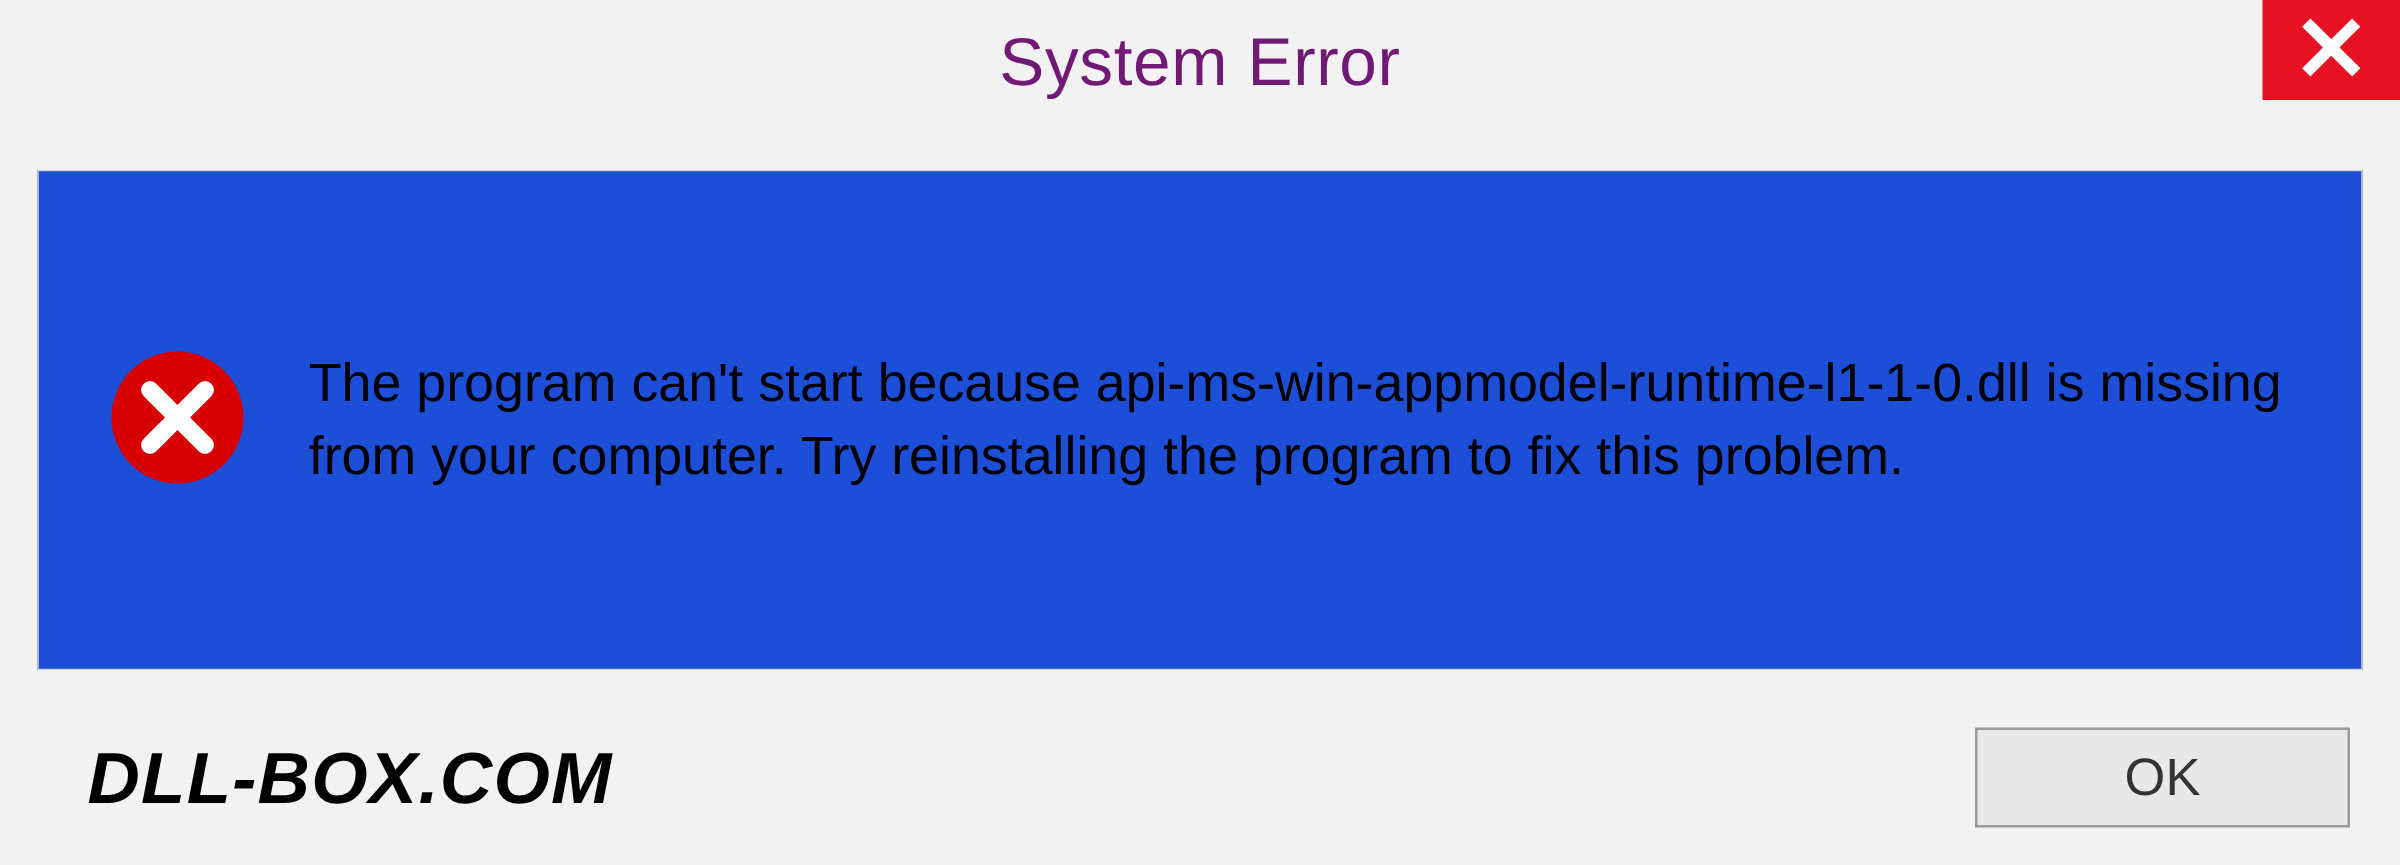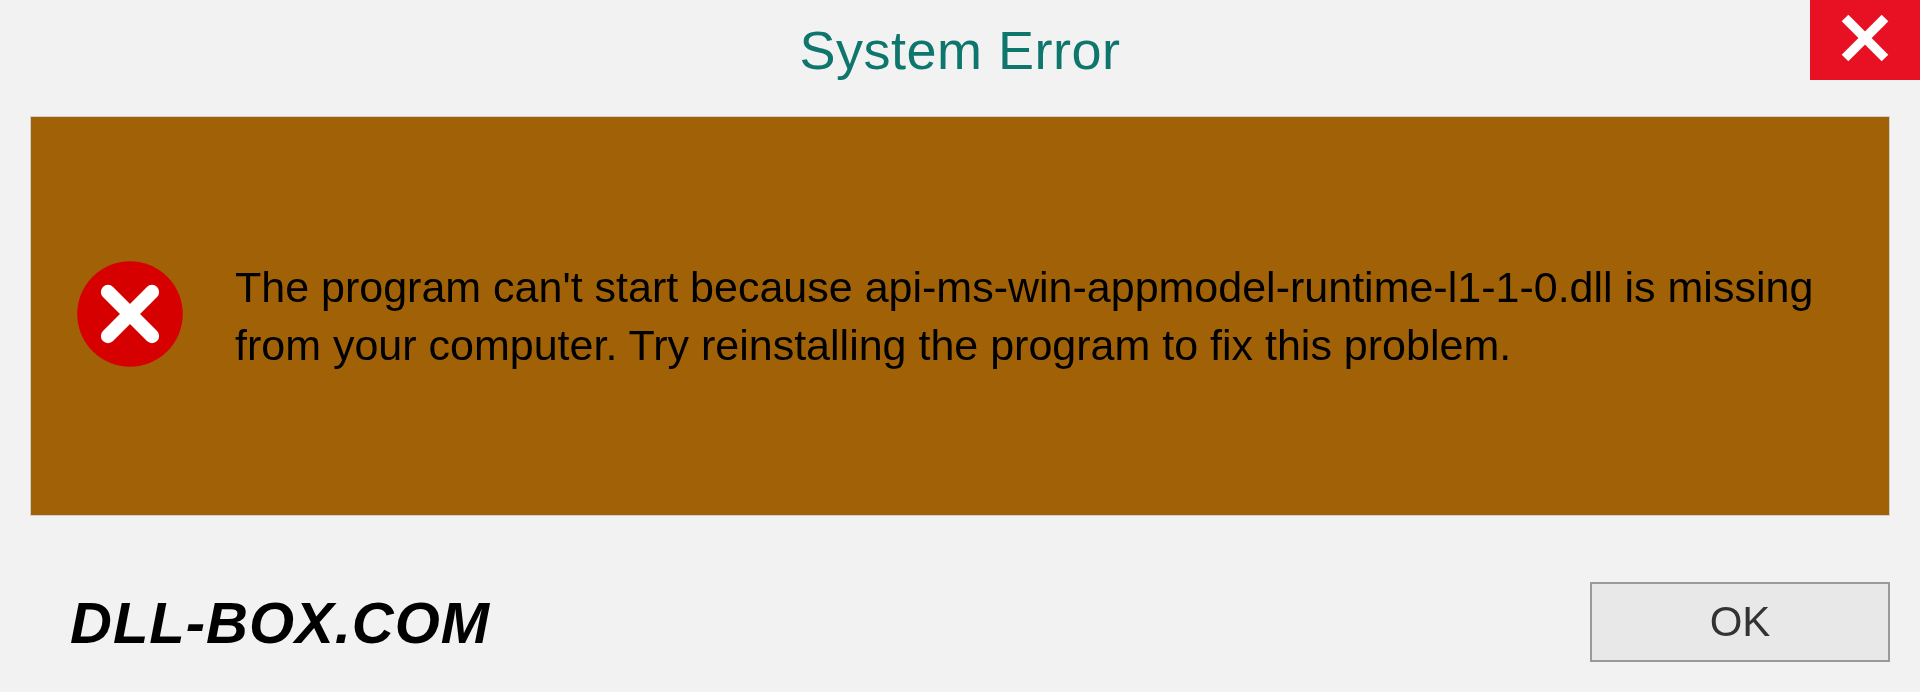--- a/index.html
+++ b/index.html
@@ -21,50 +21,50 @@
       left: 0;
       right: 0;
       height: 100px;
       display: flex;
       align-items: center;
       justify-content: center;
     }
     .title-text {
       font-size: 54px;
       font-weight: 400;
-      color: #0f766e;
+      color: #701a75;
       letter-spacing: 0.5px;
     }
     .close-btn {
       position: absolute;
       top: 0;
       right: 0;
       width: 110px;
       height: 80px;
       background: #e81123;
       display: flex;
       align-items: center;
       justify-content: center;
       cursor: pointer;
     }
     .close-btn svg {
       width: 50px;
       height: 50px;
     }
     .content-panel {
       position: absolute;
-      top: 116px;
+      top: 136px;
       left: 30px;
       right: 30px;
       height: 400px;
-      background: #a16207;
+      background: #1d4ed8;
       border: 1px solid #d0d0d0;
       display: flex;
       align-items: center;
-      padding: 40px 24px;
+      padding: 40px 36px;
     }
     .error-icon-wrap {
       flex-shrink: 0;
       margin-right: 50px;
       margin-left: 20px;
     }
     .error-icon-wrap svg {
       width: 110px;
       height: 110px;
     }
@@ -96,20 +96,21 @@
       width: 300px;
       height: 80px;
       background: #e8e8e8;
       border: 2px solid #9a9a9a;
       font-size: 42px;
       color: #333;
       display: flex;
       align-items: center;
       justify-content: center;
       cursor: pointer;
+      margin-right: 10px;
     }
   </style>
 </head>
 <body>
 
 <div class="titlebar">
   <span class="title-text">System Error</span>
   <div class="close-btn">
     <span>
       <svg viewBox="0 0 24 24">

